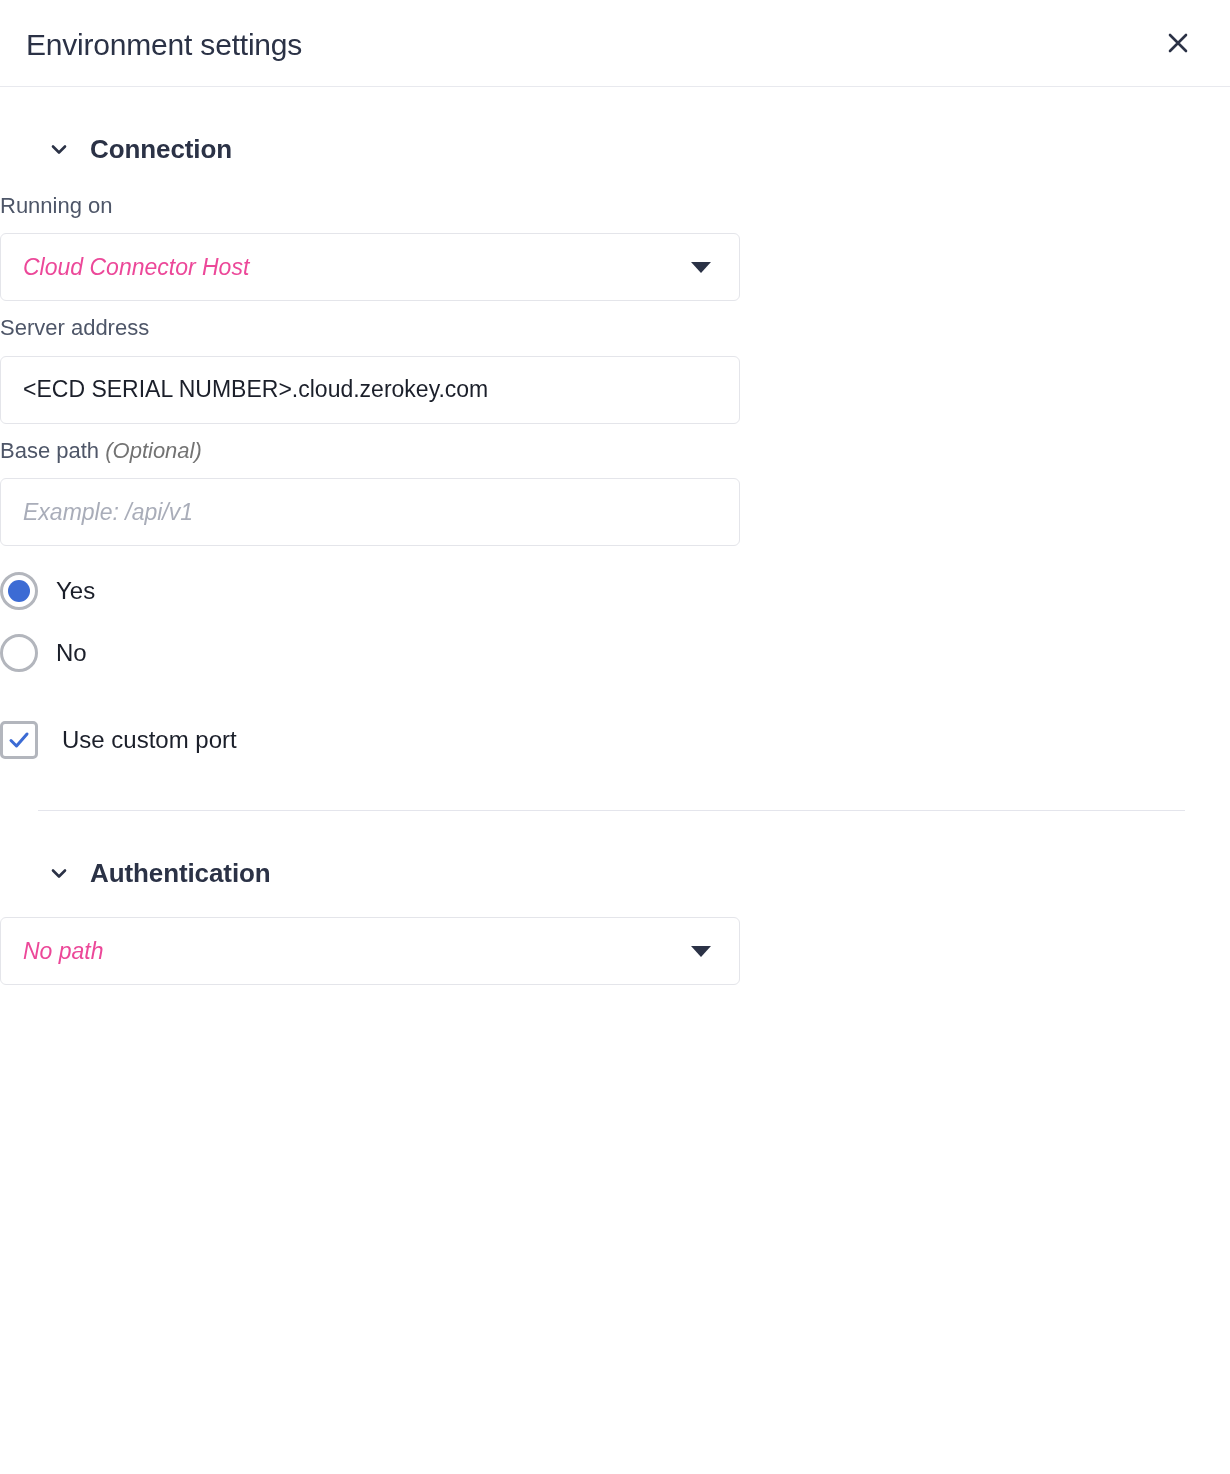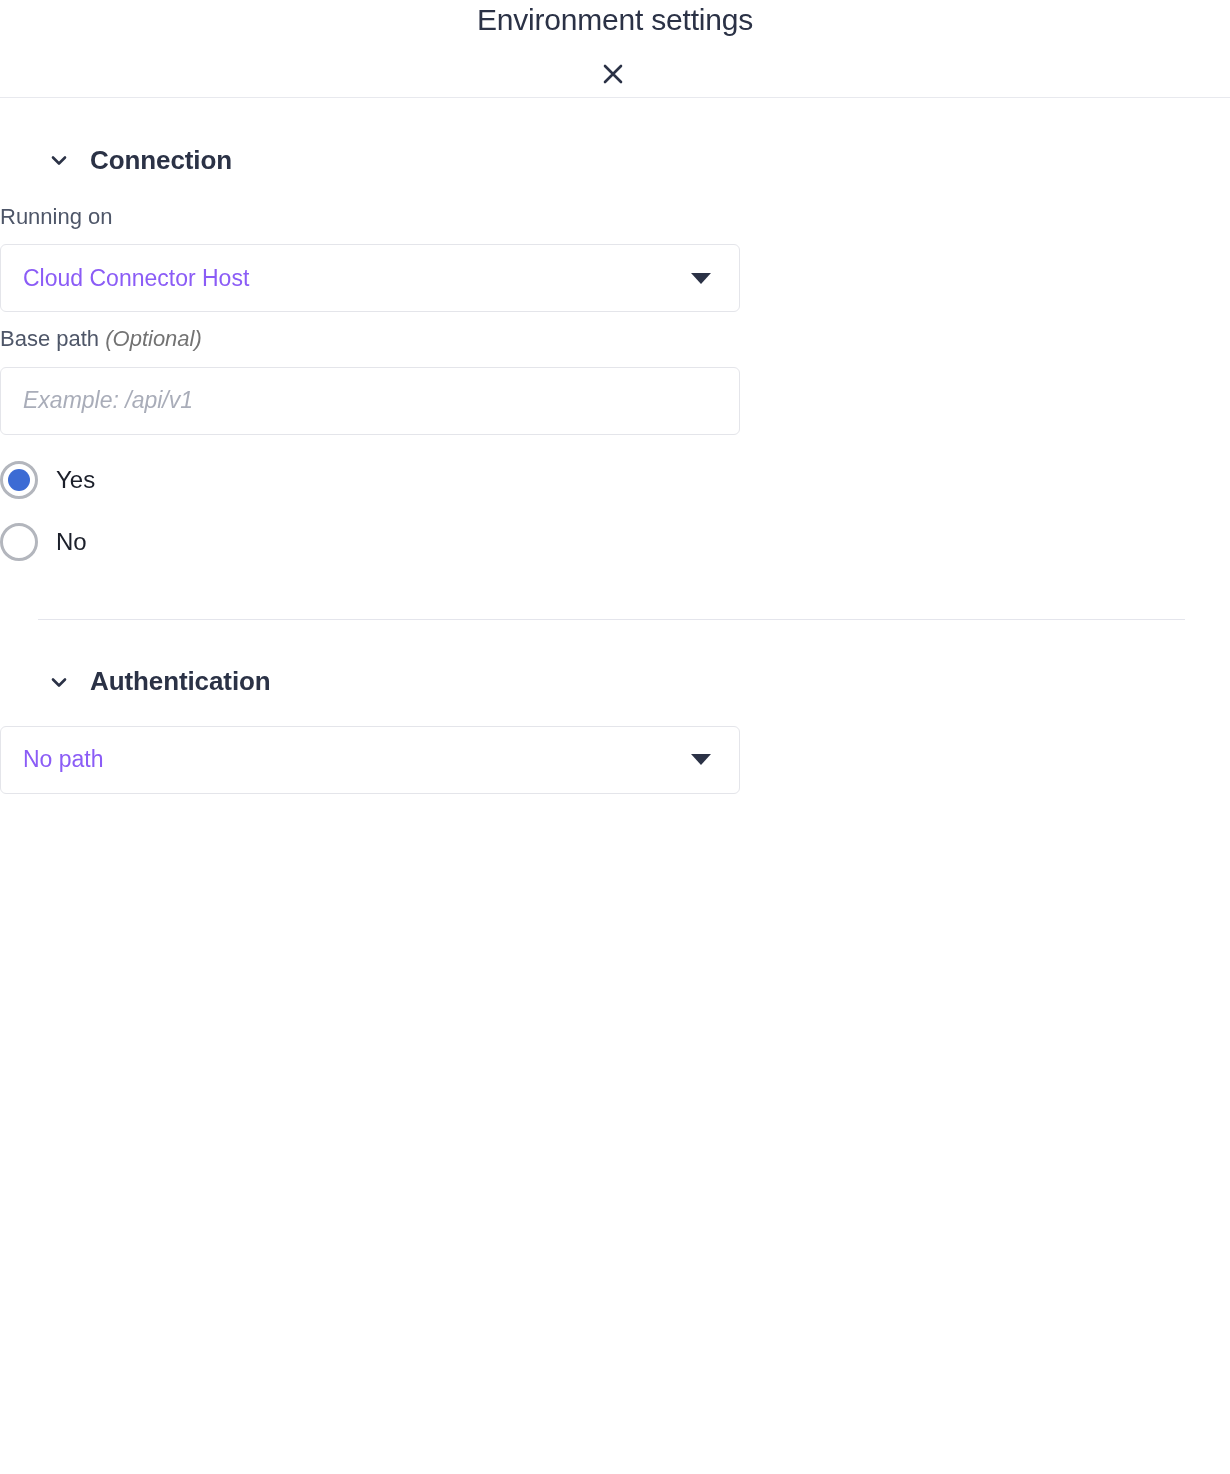--- a/index.html
+++ b/index.html
@@ -14,27 +14,26 @@
 
   .panel {
     width: 1230px;
     height: 1474px;
     background: #ffffff;
     position: relative;
   }
 
   
   .header {
-    height: 98px;
+    height: 87px;
     display: flex;
     align-items: center;
     justify-content: space-between;
     padding: 3px 26px 0 26px;
     border-bottom: 1px solid #e8e9ee;
-    flex-direction: column;
   }
   .header-title {
     font-size: 30px;
     font-weight: 400;
     color: #2b3246;
     letter-spacing: -0.2px;
   }
   .close-btn {
     width: 44px;
     height: 44px;
@@ -103,21 +102,21 @@
     display: flex;
     align-items: center;
     padding: 0 22px;
     font-size: 23px;
     color: #1b1f2a;
   }
   .control.select {
     justify-content: space-between;
     cursor: pointer;
   }
-  .select-value { color: #8b5cf6; }
+  .select-value { color: #ec4899; font-style: italic; }
   .caret {
     width: 0; height: 0;
     border-left: 10px solid transparent;
     border-right: 10px solid transparent;
     border-top: 11px solid #2b3246;
     margin-right: 6px;
   }
   .control input {
     border: none;
     outline: none;
@@ -226,20 +225,26 @@
     <div class="fields">
 
       <div class="field">
         <div class="field-label">Running on</div>
         <div class="control select">
           <span class="select-value">Cloud Connector Host</span>
           <span class="caret"></span>
         </div>
       </div>
 
+      <div class="field">
+        <div class="field-label">Server address</div>
+        <div class="control">
+          <input type="text" value="&lt;ECD SERIAL NUMBER&gt;.cloud.zerokey.com" style="">
+        </div>
+      </div>
 
       <div class="field">
         <div class="field-label">
           <span>Base path</span>
           <span class="optional">(Optional)</span>
         </div>
         <div class="control">
           <input type="text" placeholder="Example: /api/v1" style="">
         </div>
       </div>
@@ -255,20 +260,28 @@
           </div>
 
           <div class="radio-row">
             <span class="radio"></span>
             <span class="radio-label">No</span>
           </div>
 
         </div>
       </div>
 
+      <div class="check-row">
+        <span class="checkbox">
+          <svg width="26" height="26" viewBox="0 0 26 26" fill="none">
+            <path d="M5 13.5 L10.5 19 L21 7" stroke="#3c6bd4" stroke-width="3" stroke-linecap="round" stroke-linejoin="round"></path>
+          </svg>
+        </span>
+        <span class="check-label">Use custom port</span>
+      </div>
 
 
     </div>
 
     <div class="divider"></div>
 
     <div class="section-header">
       <span class="chev">
         <svg width="22" height="22" viewBox="0 0 22 22" fill="none">
           <path d="M5 8.5 L11 14.5 L17 8.5" stroke="#2b3246" stroke-width="2.6" stroke-linecap="round" stroke-linejoin="round"></path>

